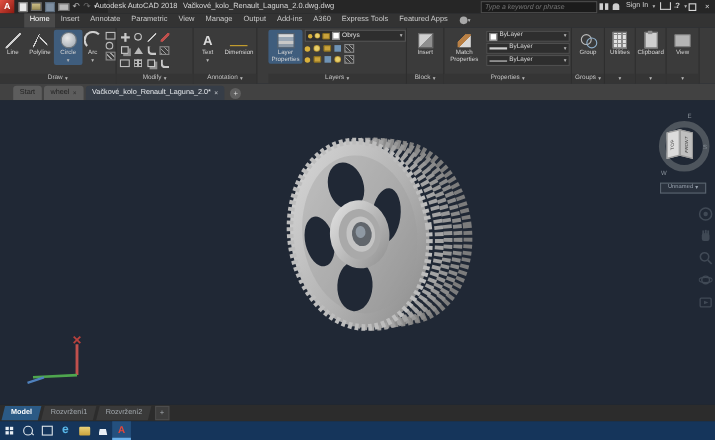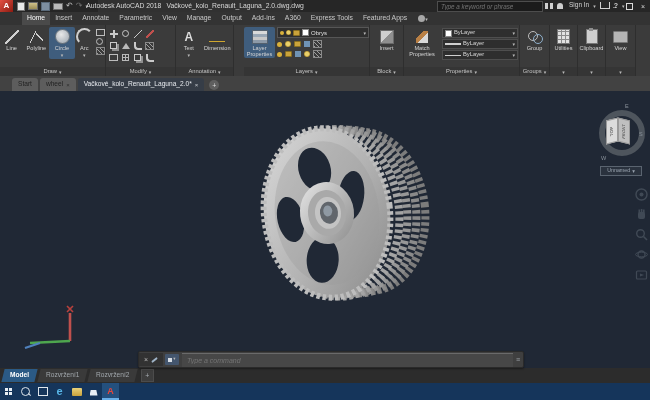--- a/index.html
+++ b/index.html
@@ -576,32 +576,20 @@
   </div>
 
   <svg class="abs" style="left:20px;top:300px;z-index:2" width="56" height="52" viewBox="0 0 56 52">
     <line x1="47" y1="6" x2="53" y2="12" stroke="#b8413d" stroke-width="1.6"></line>
     <line x1="53" y1="6" x2="47" y2="12" stroke="#b8413d" stroke-width="1.6"></line>
     <line x1="50" y1="13" x2="50" y2="41" stroke="#c0504d" stroke-width="2.6"></line>
     <line x1="50" y1="41" x2="10" y2="43" stroke="#4ea64e" stroke-width="2.4"></line>
     <line x1="20" y1="43" x2="5" y2="48" stroke="#4f81bd" stroke-width="2.2"></line>
   </svg>
 
-  <div class="abs cmdbar">
-    <div class="cmdchip1">
-      <span class="x">×</span>
-      <span class="wrench"></span>
-    </div>
-    <div class="cmdchip2">
-      <b></b>
-        <span class="caret">▾</span>
-    </div>
-    <input readonly="" placeholder="Type a command" style="">
-    <span class="cmdmenu">≡</span>
-  </div>
 
   <div class="abs layoutbar">
     <div class="ltab-model">
         <span>Model</span>
       </div>
     <div class="ltab">
         <span>Rozvržení1</span>
       </div>
     <div class="ltab">
         <span>Rozvržení2</span>

